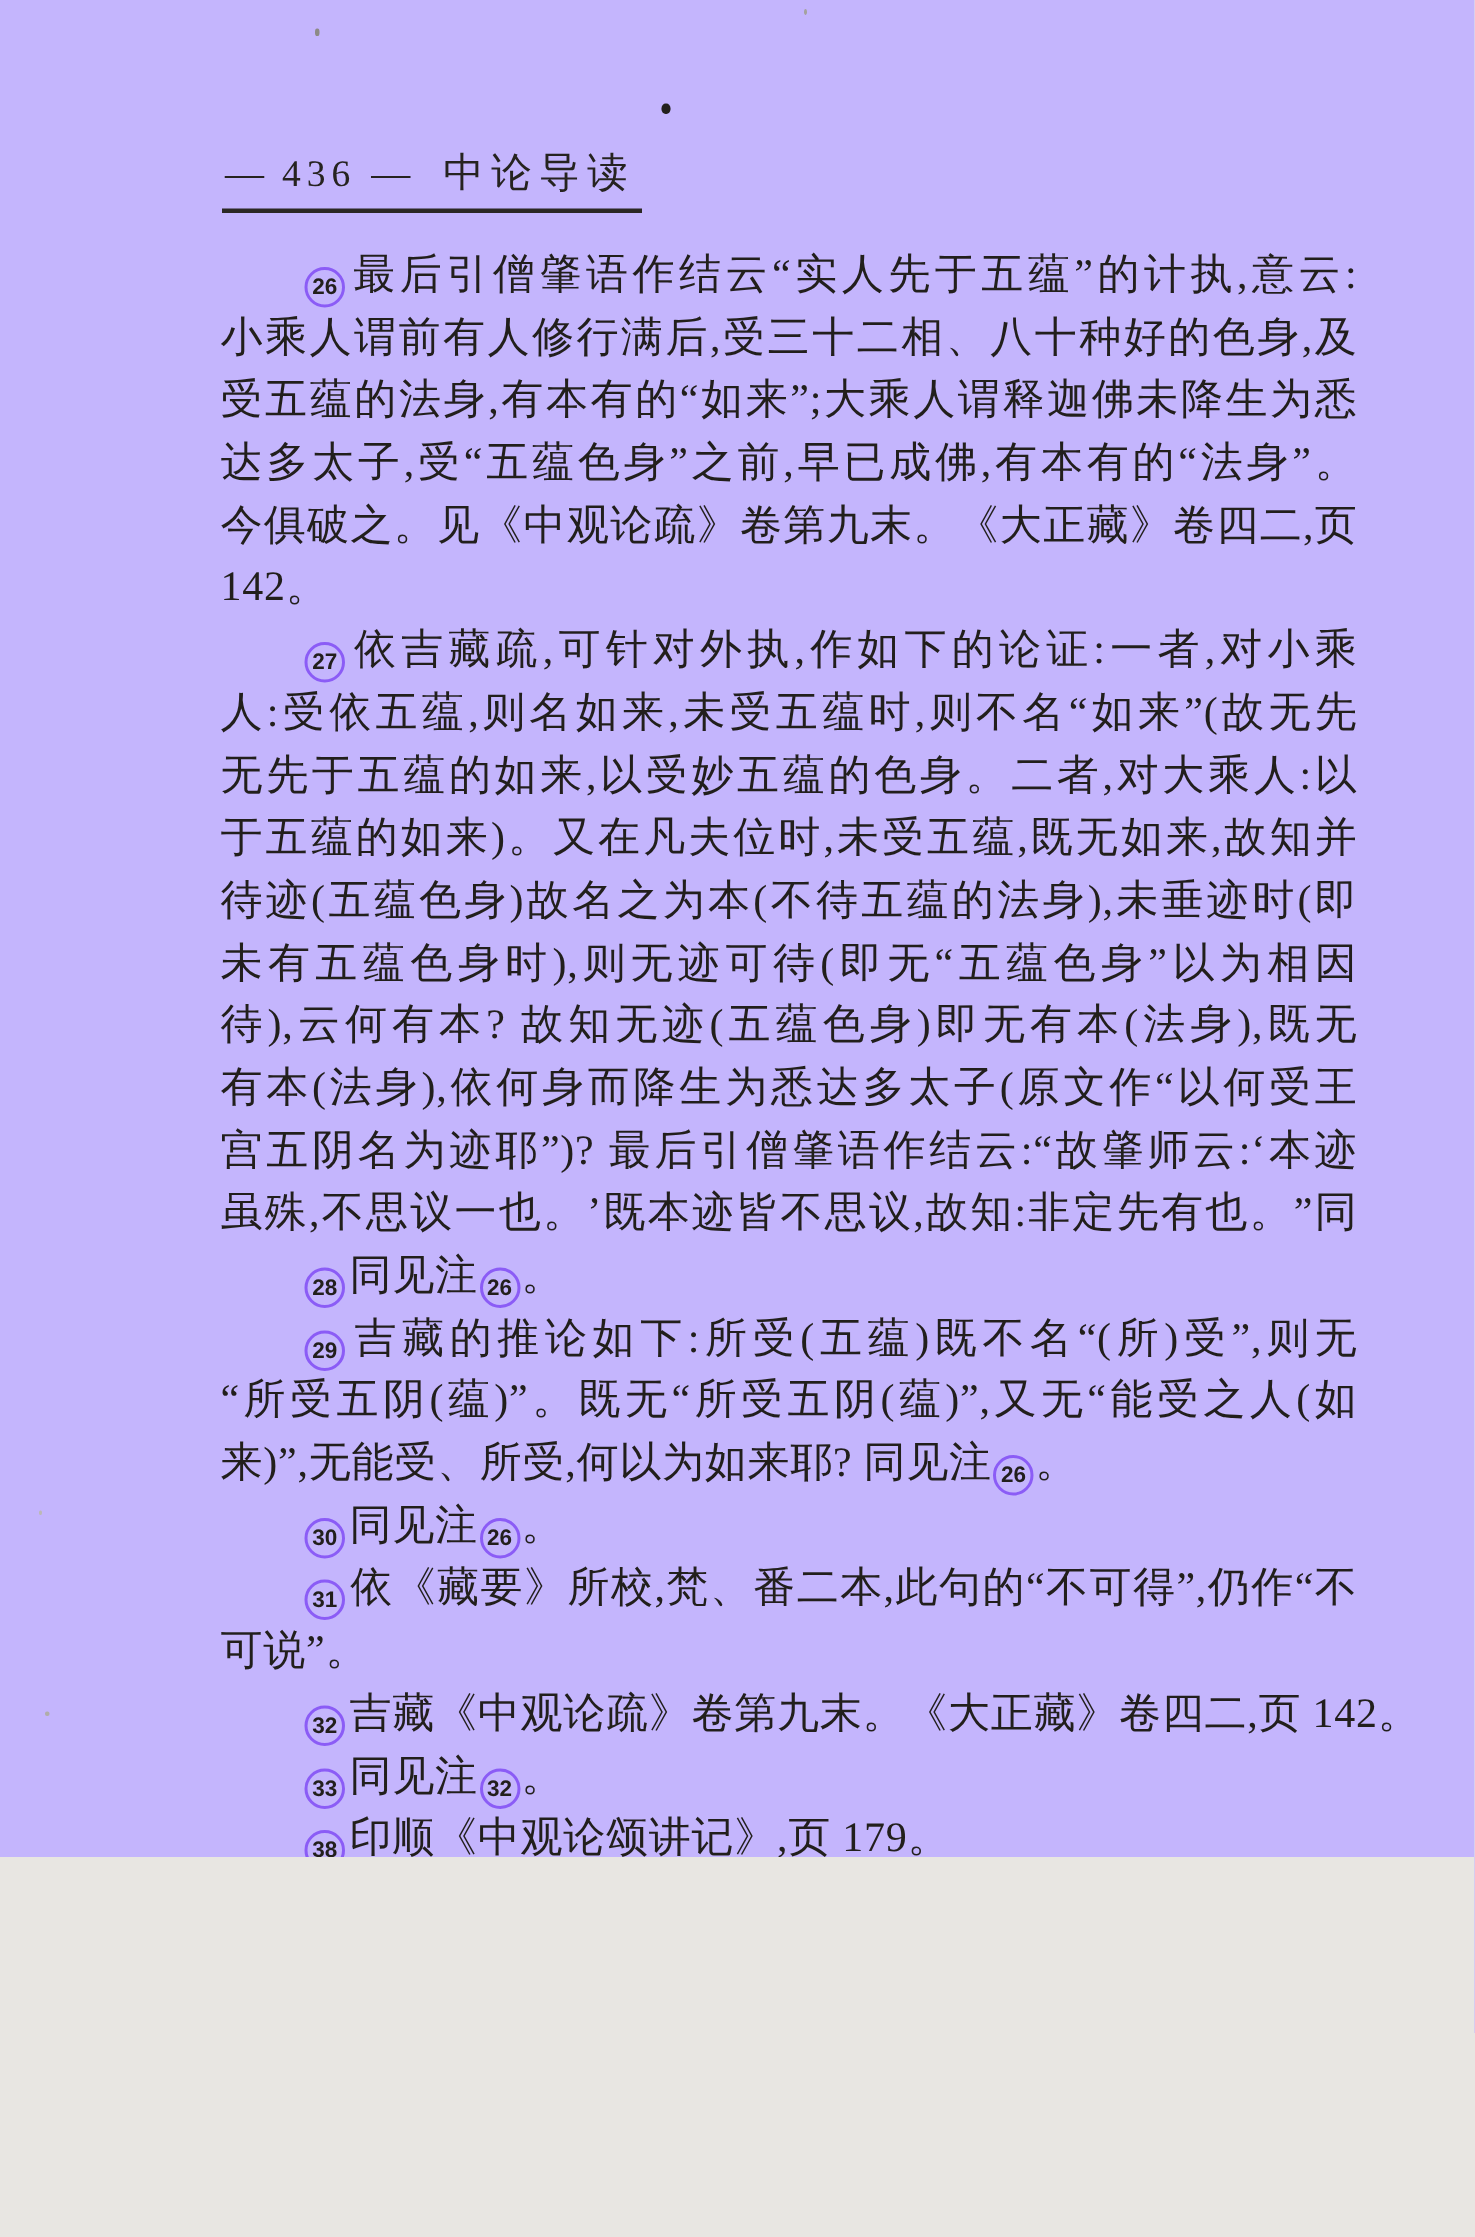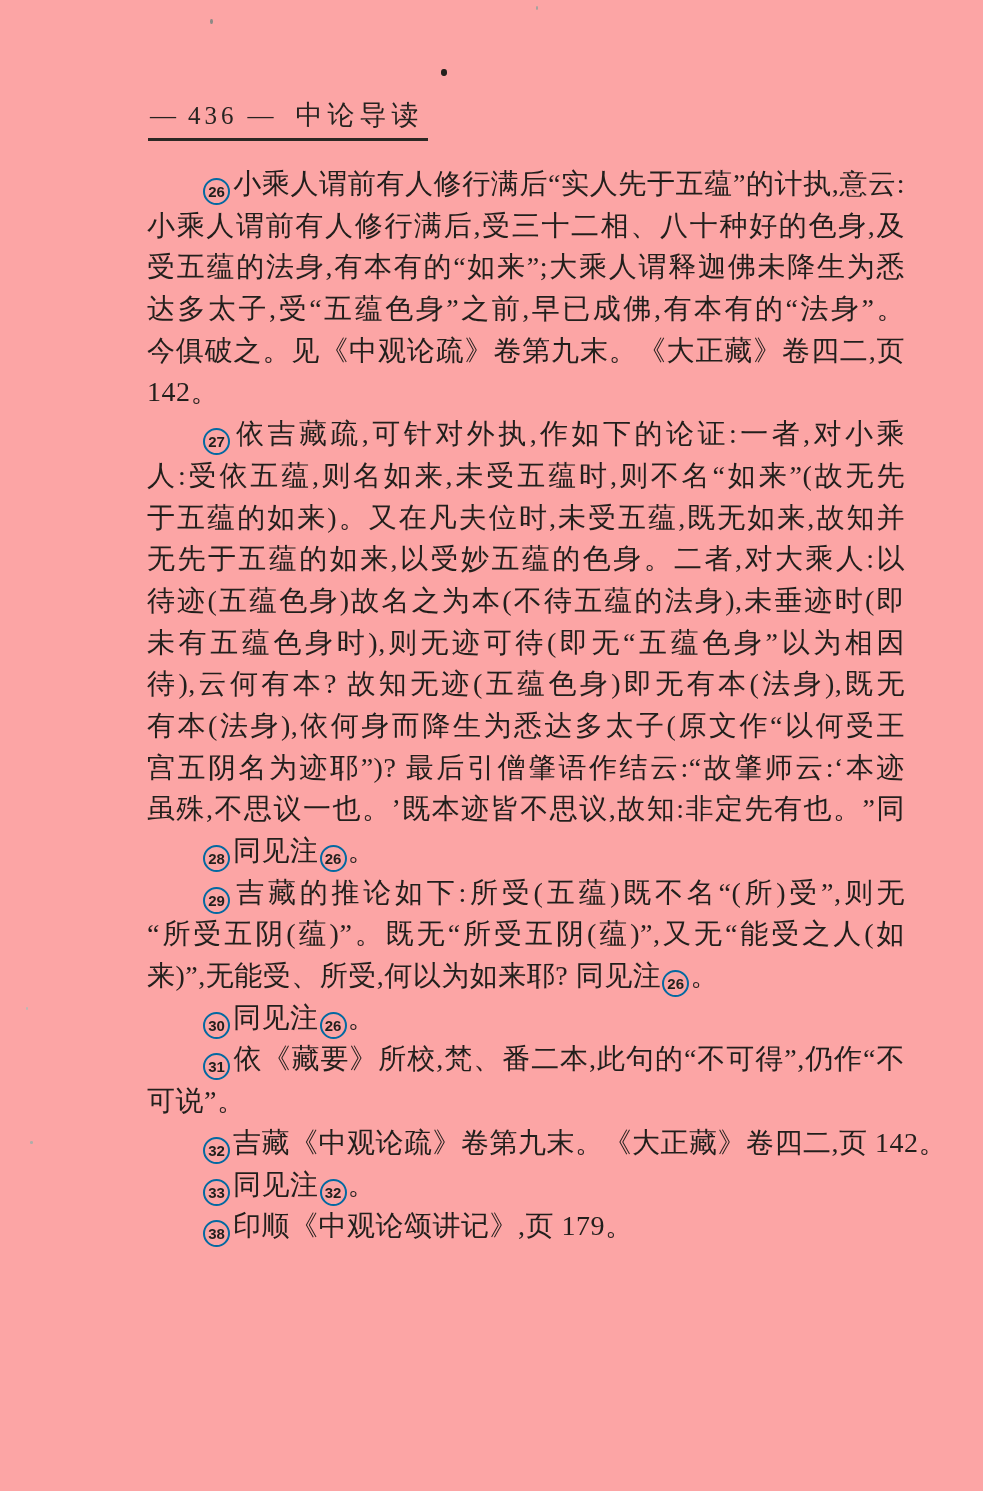--- a/index.html
+++ b/index.html
@@ -1,22 +1,22 @@
 <!DOCTYPE html>
 <html><head>
 <meta charset="utf-8">
 <title>Scanned book page</title>
 <style>
   html, body { margin: 0; padding: 0; background: #e8e6e2; }
   .page {
     position: relative;
     width: 983px;
-    height: 1491px;
+    height: 1238px;
     margin: 0 auto;
-    background: #fca5a5;
+    background: #c4b5fd;
     overflow: hidden;
     color: #221f1c;
     font-family: "Liberation Serif", "DejaVu Serif", serif;
   }
 
   
   .running-head {
     position: absolute;
     left: 148px;
     top: 100px;
@@ -56,21 +56,21 @@
   .line.first { padding-left: 56px; }
 
   
   .circle {
     display: inline-flex;
     align-items: center;
     justify-content: center;
     box-sizing: border-box;
     width: 27px;
     height: 27px;
-    border: 2px solid #0369a1;
+    border: 2px solid #8b5cf6;
     border-radius: 50%;
     font-family: "Liberation Sans", "DejaVu Sans", sans-serif;
     font-size: 15px;
     font-weight: bold;
     line-height: 1;
     letter-spacing: 0;
     vertical-align: -4px;
     text-align: center;
     text-align-last: center;
   }
@@ -95,31 +95,31 @@
   <div class="speck speck-c"></div>
   <div class="speck speck-d"></div>
   <div class="speck speck-e"></div>
 
   <div class="running-head">
     <span class="dash">—</span><span class="folio">436</span><span class="dash dash2">—</span><span class="btitle">中论导读</span>
   </div>
 
   <div class="text-block">
 
-    <div class="line fill first"><span class="circle marker">26</span><span>小乘人谓前有人修行满后“实人先于五蕴”的计执,意云:</span></div>
+    <div class="line fill first"><span class="circle marker">26</span><span>最后引僧肇语作结云“实人先于五蕴”的计执,意云:</span></div>
     <div class="line fill"><span>小乘人谓前有人修行满后,受三十二相、八十种好的色身,及</span></div>
     <div class="line fill"><span>受五蕴的法身,有本有的“如来”;大乘人谓释迦佛未降生为悉</span></div>
     <div class="line fill"><span>达多太子,受“五蕴色身”之前,早已成佛,有本有的“法身”。</span></div>
     <div class="line fill"><span>今俱破之。见《中观论疏》卷第九末。《大正藏》卷四二,页</span></div>
     <div class="line"><span>142。</span></div>
 
     <div class="line fill first"><span class="circle marker">27</span><span>依吉藏疏,可针对外执,作如下的论证:一者,对小乘</span></div>
     <div class="line fill"><span>人:受依五蕴,则名如来,未受五蕴时,则不名“如来”(故无先</span></div>
+    <div class="line fill"><span>无先于五蕴的如来,以受妙五蕴的色身。二者,对大乘人:以</span></div>
     <div class="line fill"><span>于五蕴的如来)。又在凡夫位时,未受五蕴,既无如来,故知并</span></div>
-    <div class="line fill"><span>无先于五蕴的如来,以受妙五蕴的色身。二者,对大乘人:以</span></div>
     <div class="line fill"><span>待迹(五蕴色身)故名之为本(不待五蕴的法身),未垂迹时(即</span></div>
     <div class="line fill"><span>未有五蕴色身时),则无迹可待(即无“五蕴色身”以为相因</span></div>
     <div class="line fill"><span>待),云何有本? 故知无迹(五蕴色身)即无有本(法身),既无</span></div>
     <div class="line fill"><span>有本(法身),依何身而降生为悉达多太子(原文作“以何受王</span></div>
     <div class="line fill"><span>宫五阴名为迹耶”)? 最后引僧肇语作结云:“故肇师云:‘本迹</span></div>
     <div class="line fill"><span>虽殊,不思议一也。’既本迹皆不思议,故知:非定先有也。”同</span></div>
 
     <div class="line first"><span class="circle marker">28</span><span>同见注</span><span class="circle ref">26</span><span>。</span></div>
 
     <div class="line fill first"><span class="circle marker">29</span><span>吉藏的推论如下:所受(五蕴)既不名“(所)受”,则无</span></div>

